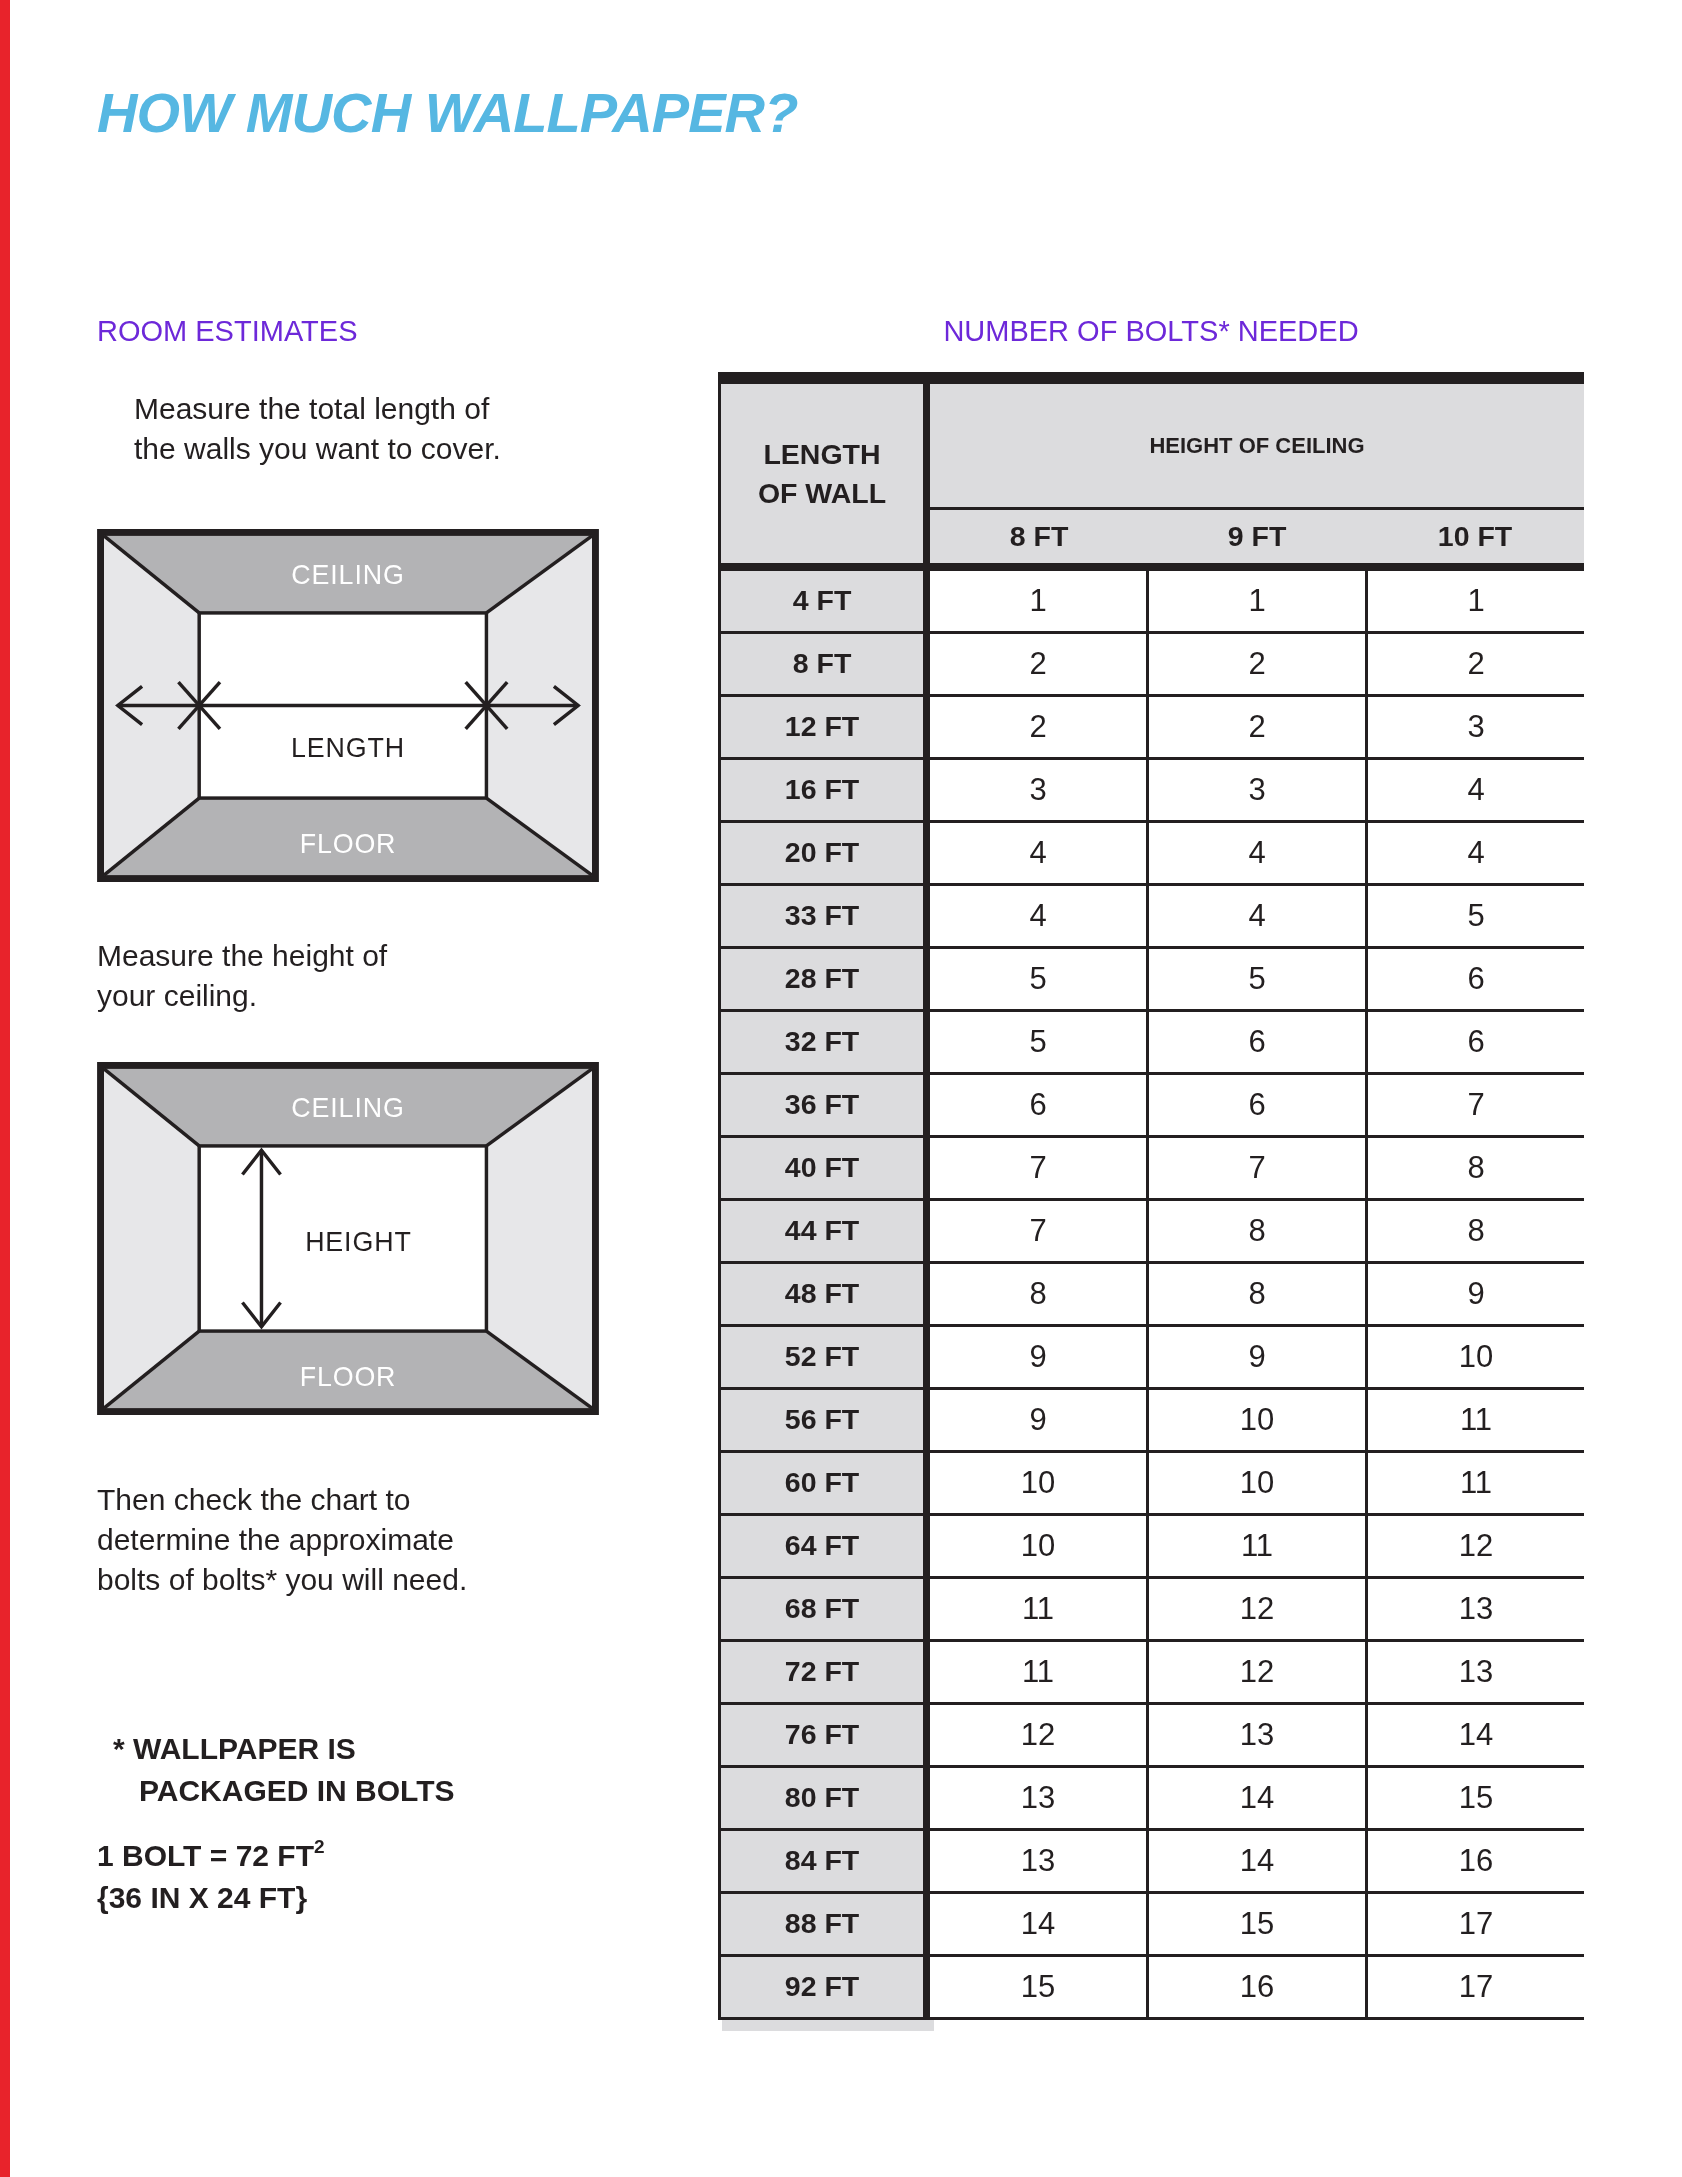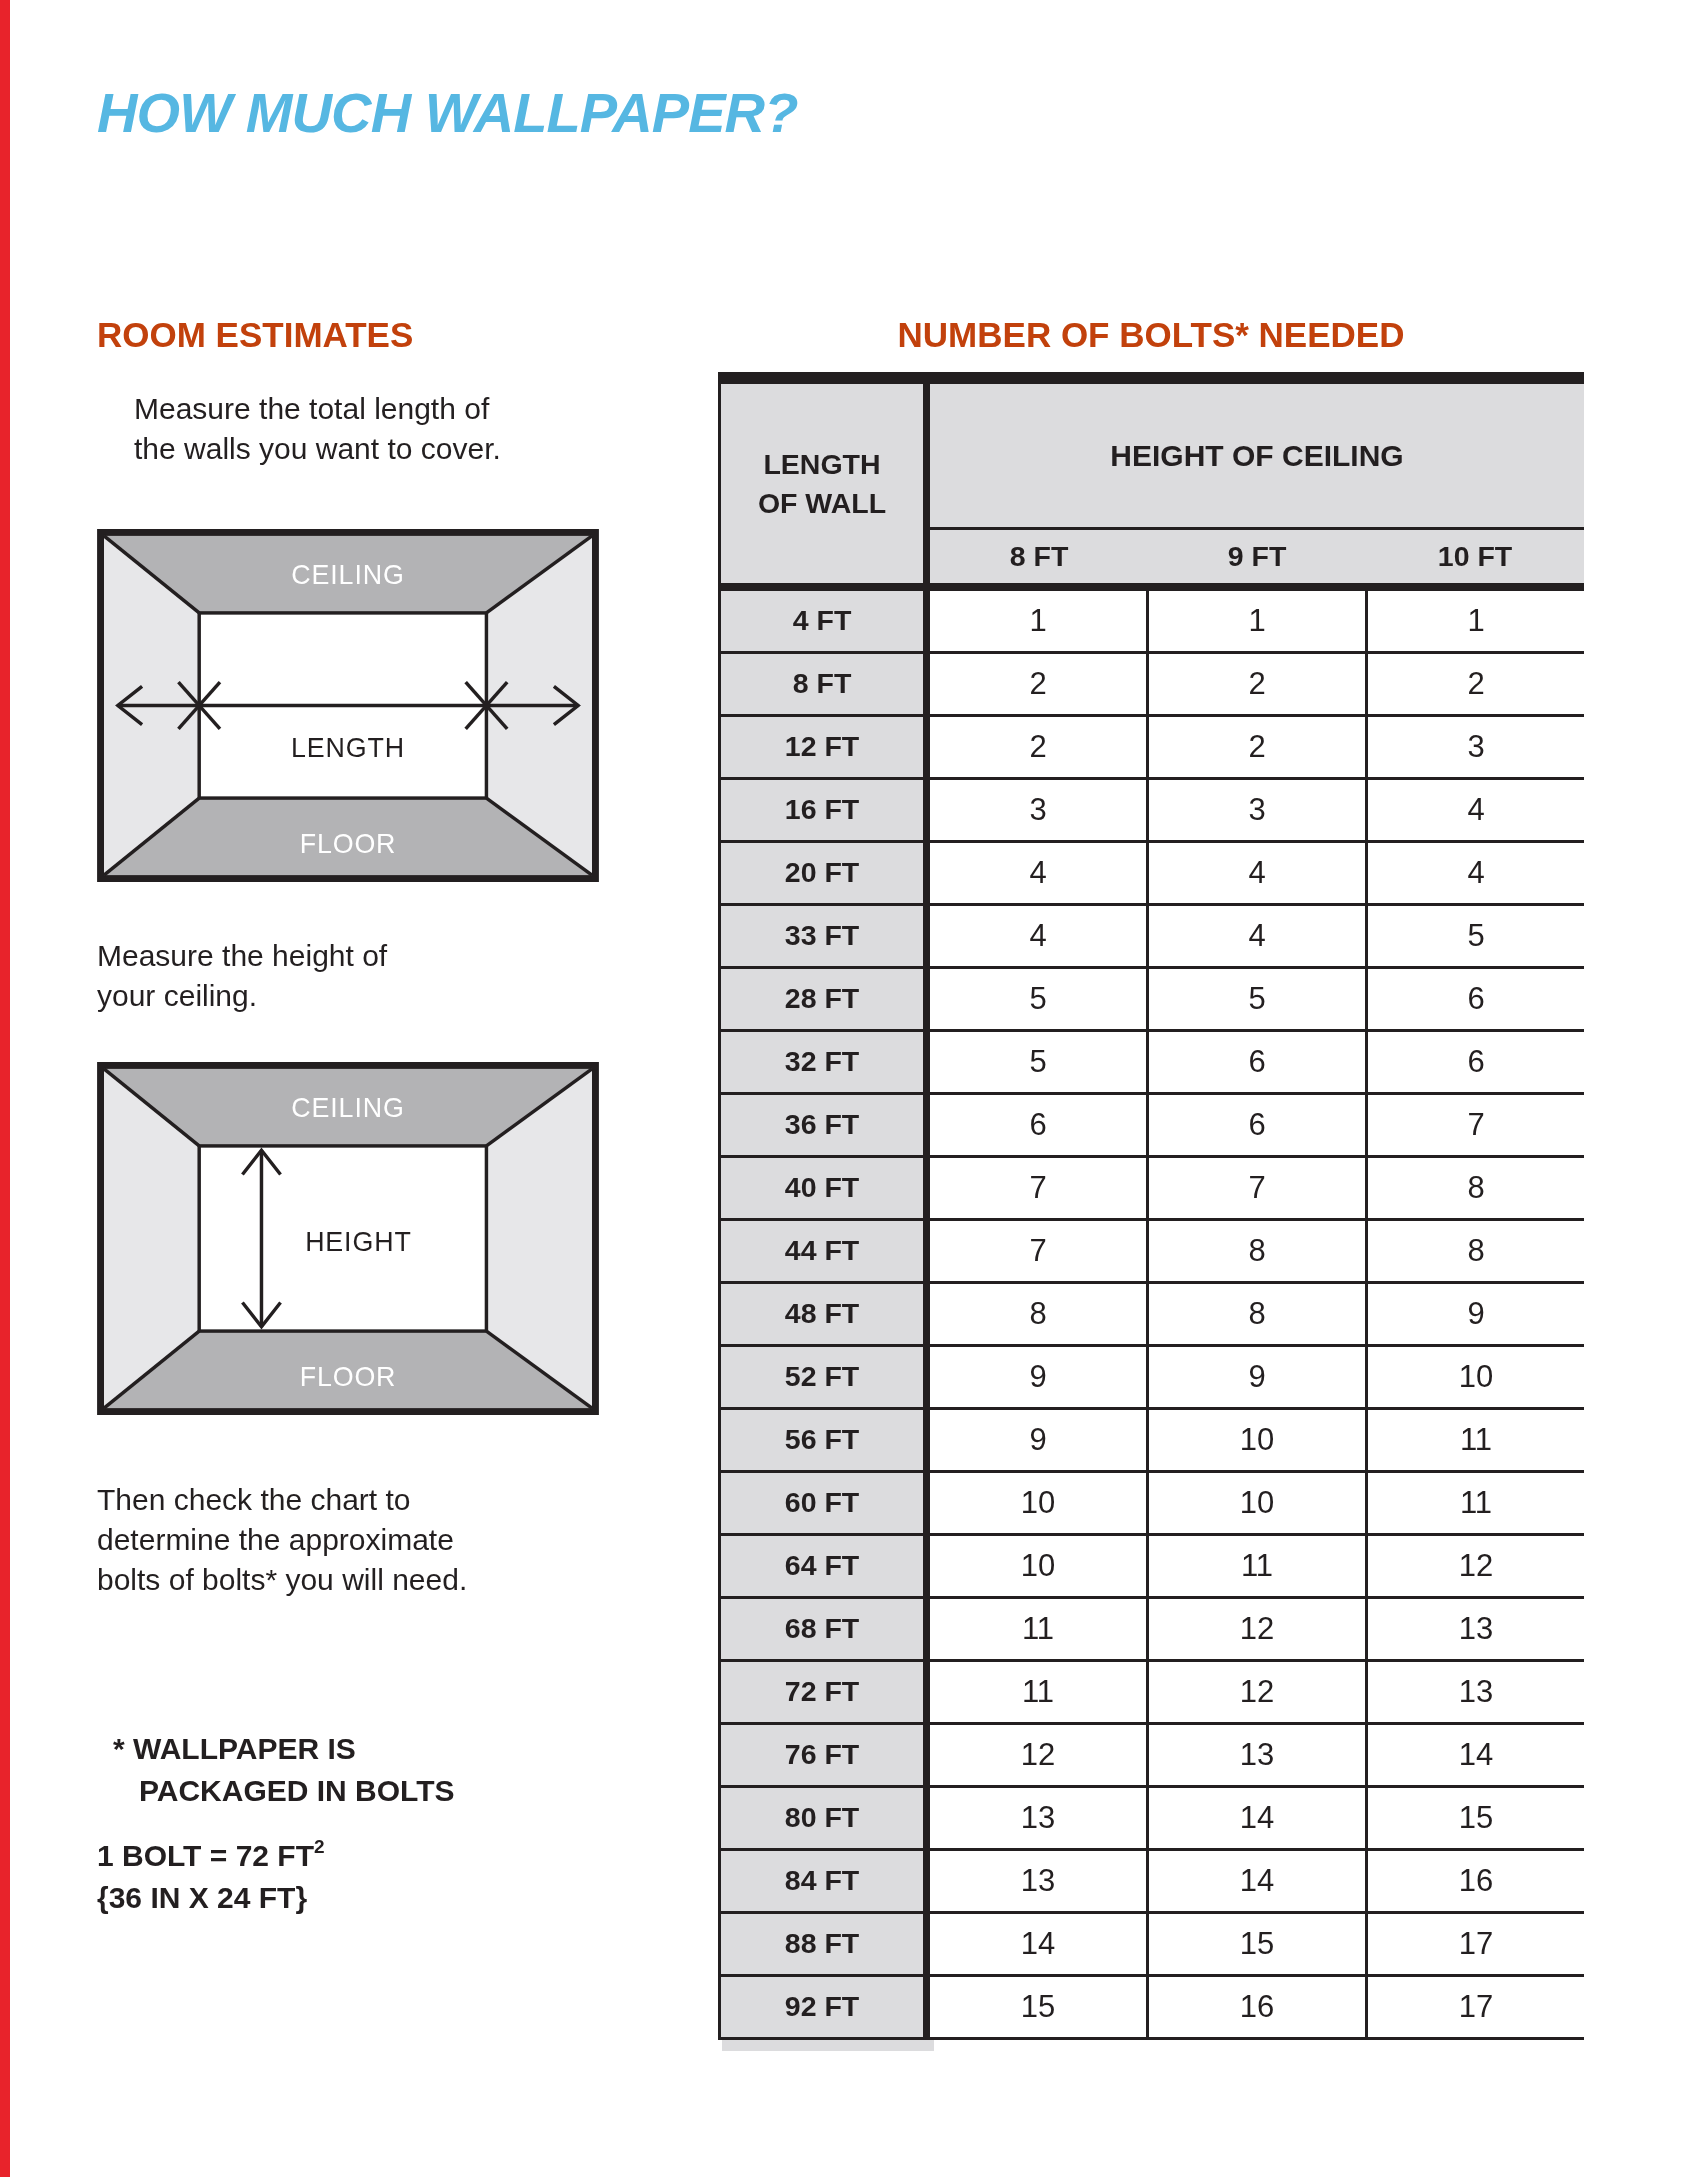--- a/index.html
+++ b/index.html
@@ -5,21 +5,21 @@
   html,body{margin:0;padding:0;}
   body{
     width:1683px;height:2177px;position:relative;background:#ffffff;
     font-family:"Liberation Sans","DejaVu Sans",sans-serif;color:#231f20;overflow:hidden;
   }
   .red-stripe{position:absolute;left:0;top:0;width:9.5px;height:2177px;background:#e8232b;}
   .page-title{
     position:absolute;left:97px;top:80px;margin:0;
     font-size:56px;font-weight:bold;letter-spacing:-0.9px;color:#56b7e2;font-style:italic;
   }
-  .section-title{font-size:35px;font-weight:bold;color:#c2410c;letter-spacing:0;}
+  .section-title{font-size:29px;font-weight:normal;color:#6d28d9;letter-spacing:0;}
   .room-estimates-title{position:absolute;left:97px;top:315px;}
   .bolts-needed-title{position:absolute;left:718px;top:315px;width:866px;text-align:center;}
   .instruction{
     position:absolute;left:97px;margin:0;
     font-size:30px;line-height:40px;white-space:pre-line;color:#231f20;
   }
   .p-step1{top:389px;margin-left:37px;}
   .p-step2{top:936px;}
   .p-step3{top:1480px;}
   .diagram{position:absolute;left:97px;}
@@ -35,22 +35,22 @@
   .t-top{height:12px;background:#231f20;}
   .t-header{display:flex;width:100%;}
   .h-left{
     width:212px;box-sizing:border-box;flex:0 0 212px;
     border-left:3.5px solid #231f20;border-right:7.8px solid #231f20;
     background:#dcdcde;display:flex;align-items:center;justify-content:center;
     text-align:center;font-weight:bold;font-size:28.5px;line-height:39px;white-space:pre-line;
   }
   .h-right{flex:1;display:flex;flex-direction:column;}
   .h-hoc{
-    height:146px;background:#dcdcde;border-bottom:3.5px solid #231f20;box-sizing:border-box;
-    display:flex;align-items:center;justify-content:center;font-weight:bold;font-size:30px;
+    height:126px;background:#dcdcde;border-bottom:3.5px solid #231f20;box-sizing:border-box;
+    display:flex;align-items:center;justify-content:center;font-weight:bold;font-size:22px;
   }
   .h-cols{height:53px;background:#dcdcde;display:flex;}
   .h-col{flex:1;display:flex;align-items:center;justify-content:center;font-weight:bold;font-size:28.5px;}
   .t-thick{height:7.8px;background:#231f20;}
   .t-row{display:flex;height:63px;box-sizing:border-box;border-bottom:3.5px solid #231f20;}
   .r-head{
     width:212px;flex:0 0 212px;box-sizing:border-box;
     border-left:3.5px solid #231f20;border-right:7.8px solid #231f20;
     background:#dcdcde;display:flex;align-items:center;justify-content:center;
     font-weight:bold;font-size:28.5px;

